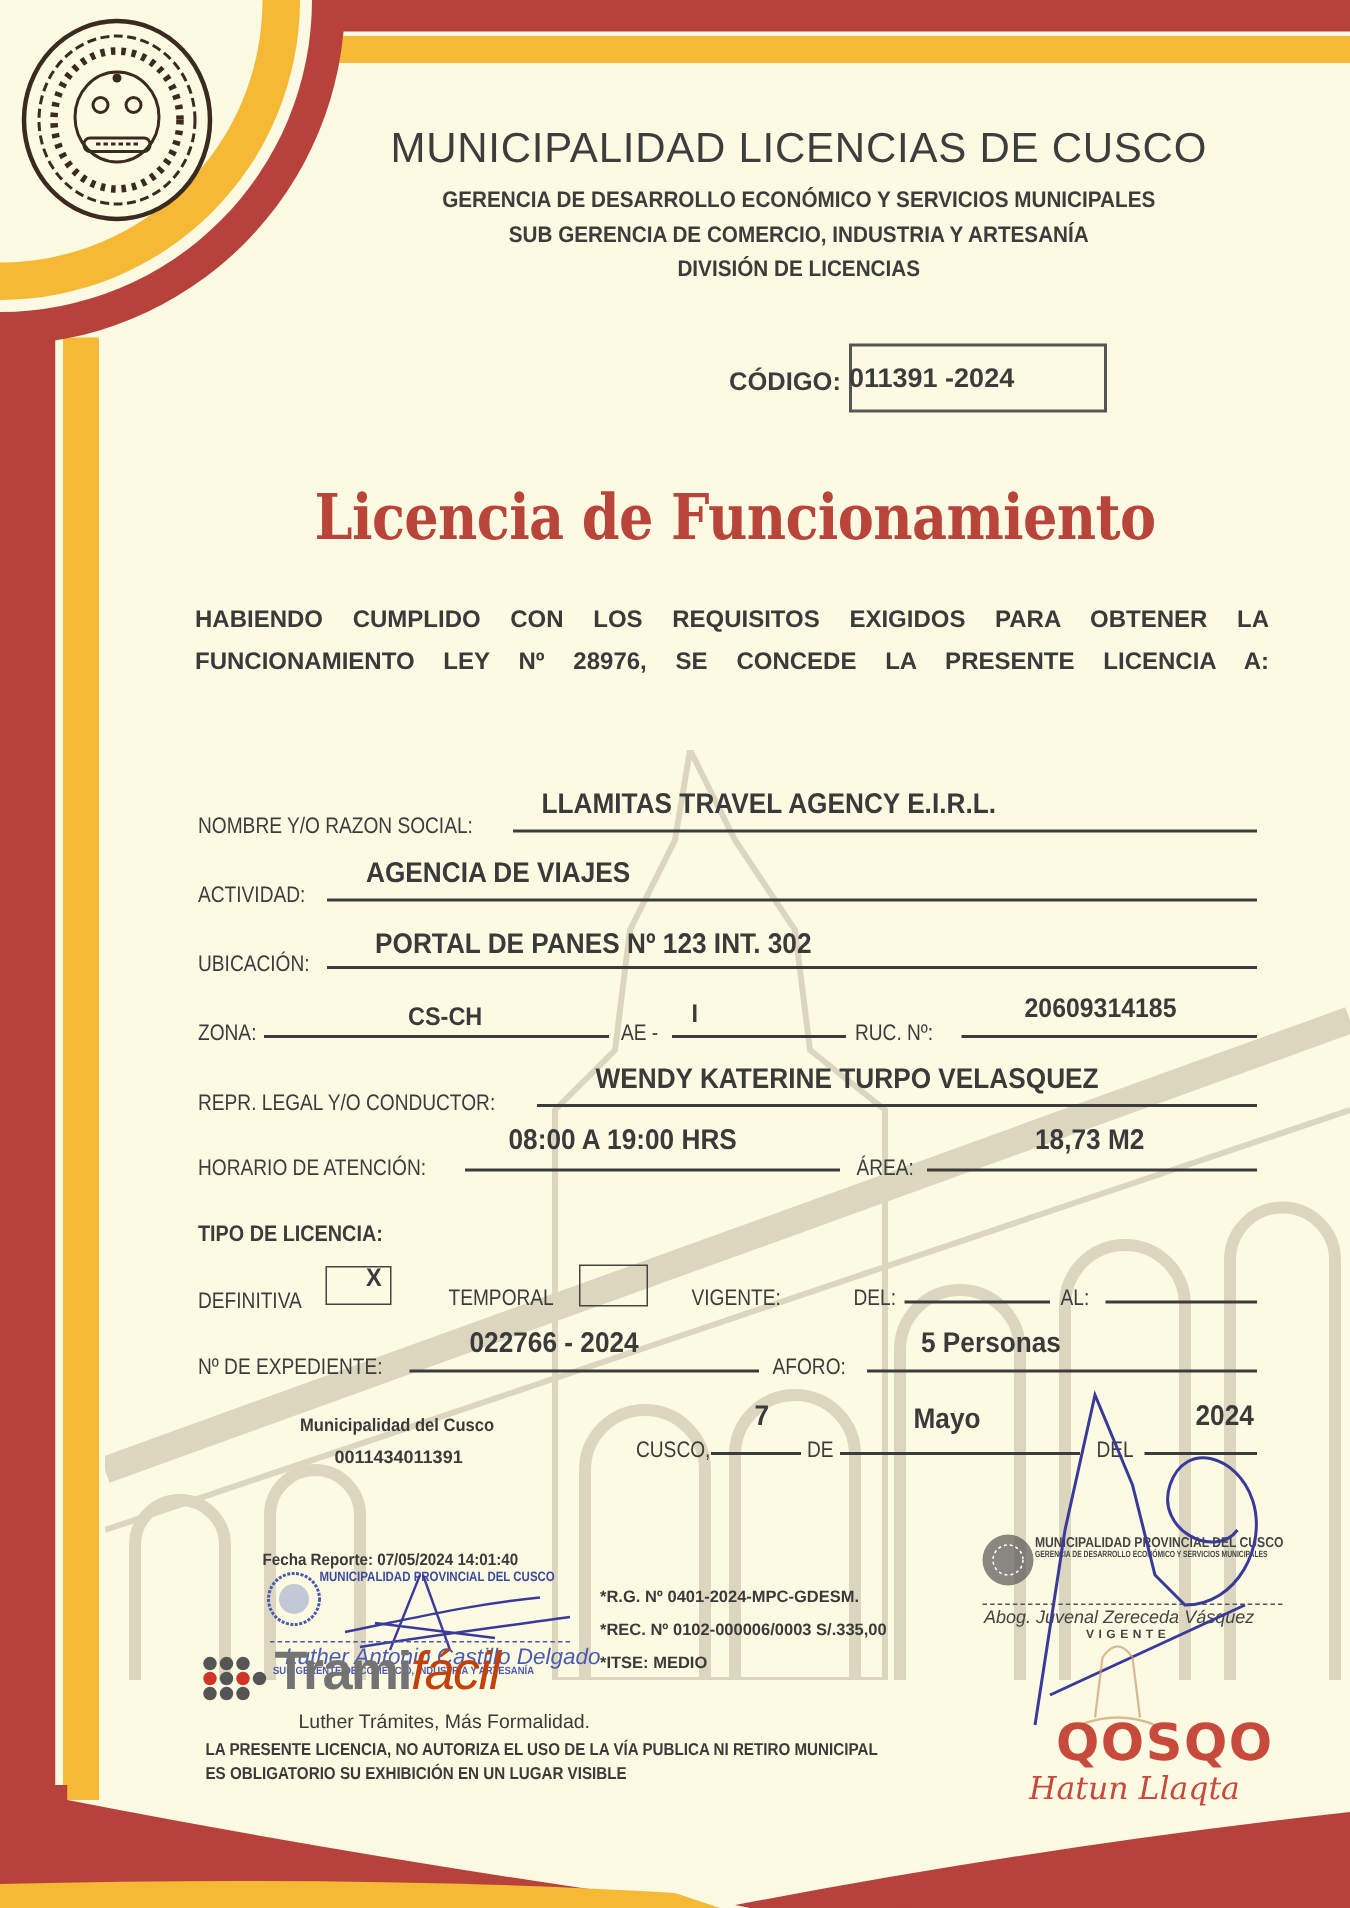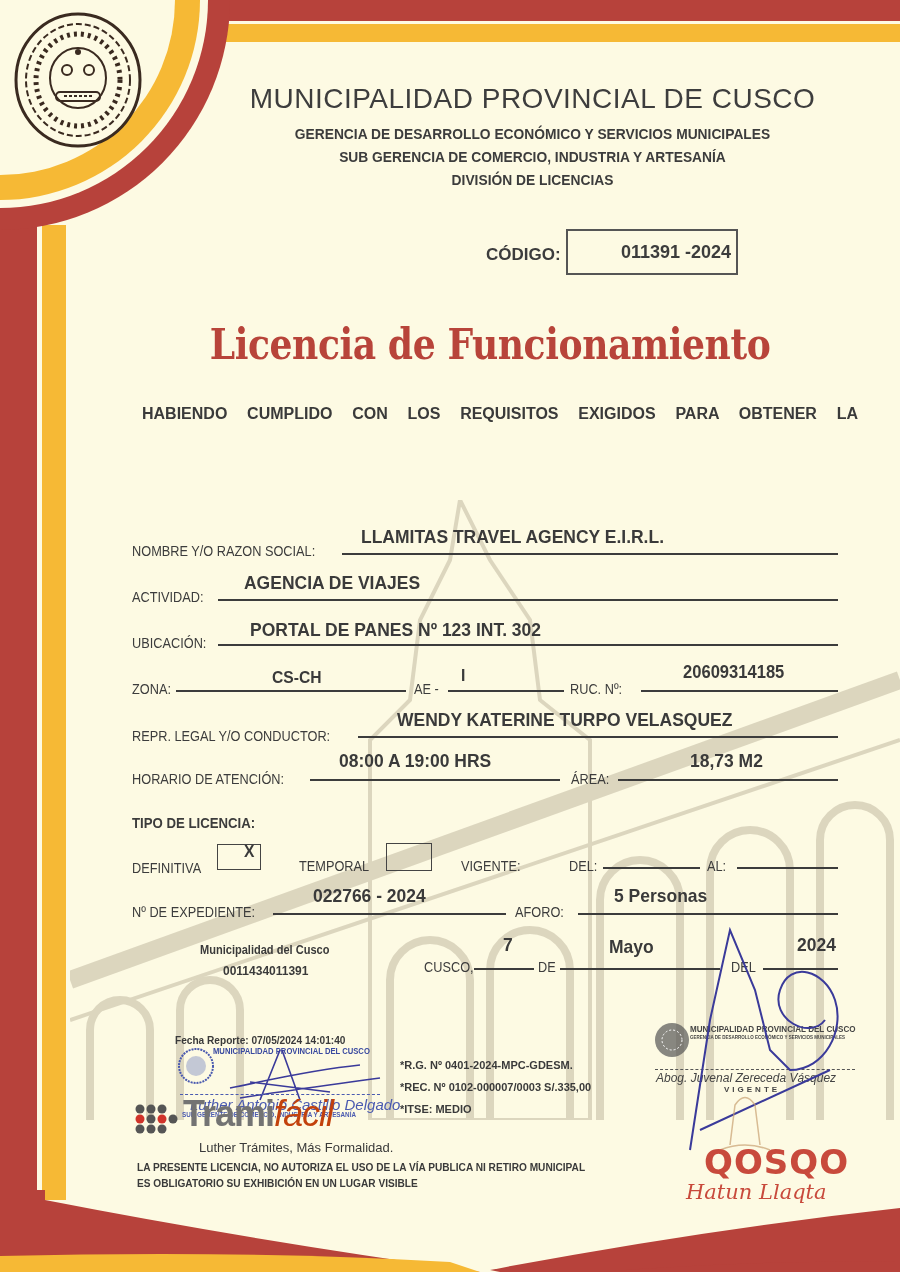--- a/index.html
+++ b/index.html
@@ -10,23 +10,23 @@
   .b-cream-left { left:37px; top:210px; width:5px; height:1000px; background:#fdfae3; }
   .b-or-left { left:42px; top:225px; width:24px; height:975px; background:#f6b935; }
   .b-red-top { left:0; top:0; width:900px; height:21px; background:#b7423b; }
   .b-or-top { left:213px; top:24px; width:687px; height:18px; background:#f6b935; }
   .watermark { left:70px; top:500px; width:830px; height:620px; opacity:0.22; }
   .t-center { text-align:center; }
   .h1 { left:230px; top:83px; width:605px; font-size:28px; color:#3d3d3d; letter-spacing:0.5px; }
   .h2 { left:230px; width:605px; font-size:15px; font-weight:bold; color:#3c3c3c; transform:scaleX(0.92); }
   .codigo-label { left:486px; top:245px; font-size:17px; font-weight:bold; color:#3c3c3c; }
   .codigo-box { left:566px; top:229px; width:172px; height:46px; border:2px solid #555; box-sizing:border-box; }
-  .codigo-val { left:566px; top:242px; width:165px; font-size:18px; font-weight:bold; color:#3c3c3c; text-align:right; }
+  .codigo-val { left:566px; top:242px; width:165px; font-size:18px; font-weight:bold; color:#3c3c3c; text-align:left; }
   .title { left:150px; top:320px; width:680px; font-family:"DejaVu Serif", serif; font-weight:bold; font-size:42px; color:#b8443a; text-align:center; transform:scaleX(0.86); letter-spacing:-0.5px; }
-  .intro { left:130px; top:400px; width:716px; font-size:16px; font-weight:bold; color:#3a3a3a; line-height:28px; text-align:justify; text-align-last:justify; transform-origin:left top;margin-left:12px; }
+  .intro { left:130px; top:400px; width:716px; font-size:16px; font-weight:bold; color:#3a3a3a; line-height:28px; text-align:justify; text-align-last:justify; transform-origin:left top; }
   .intro span { display:block; text-align:justify; text-align-last:justify; }
   .lbl { font-size:15px; color:#3c3c3c; transform:scaleX(0.85); transform-origin:left top; white-space:nowrap; }
   .line { height:0; border-bottom:2px solid #3c3c3c; }
   .val { font-size:19px; font-weight:bold; color:#3a3a3a; white-space:nowrap; transform:scaleX(0.92); transform-origin:left top; }
   .bold-lbl { font-size:15px; font-weight:bold; color:#3c3c3c; transform:scaleX(0.88); transform-origin:left top; }
   .chk { border:1.5px solid #444; width:44px; height:26px; box-sizing:border-box; }
   .small-bold { font-size:12px; font-weight:bold; color:#3a3a3a; }
   .note { font-size:11px; font-weight:bold; color:#3a3a3a; }
   .footer-warn { font-size:11.5px; font-weight:bold; color:#3a3a3a; transform:scaleX(0.88); transform-origin:left top; white-space:nowrap; }
 </style>
@@ -66,33 +66,34 @@
     <path d="M20,620 v-90 a30,30 0 0 1 60,0 v90"></path>
     <path d="M110,620 v-110 a30,30 0 0 1 60,0 v110"></path>
     <path d="M530,620 v-220 a40,40 0 0 1 80,0 v220"></path>
     <path d="M640,620 v-250 a40,40 0 0 1 80,0 v250"></path>
     <path d="M750,620 v-280 a35,35 0 0 1 70,0 v280"></path>
     <path d="M320,620 v-140 a40,40 0 0 1 80,0 v140"></path>
     <path d="M420,620 v-150 a40,40 0 0 1 80,0 v150"></path>
   </g>
 </svg>
 
-<div class="abs h1 t-center">MUNICIPALIDAD PROVINCIAL DE CUSCO</div>
+<div class="abs h1 t-center">MUNICIPALIDAD LICENCIAS DE CUSCO</div>
 <div class="abs h2 t-center" style="top:125px">GERENCIA DE DESARROLLO ECONÓMICO Y SERVICIOS  MUNICIPALES</div>
 <div class="abs h2 t-center" style="top:148px">SUB GERENCIA DE COMERCIO, INDUSTRIA Y ARTESANÍA</div>
 <div class="abs h2 t-center" style="top:171px">DIVISIÓN DE LICENCIAS</div>
 
 <div class="abs codigo-label">CÓDIGO:</div>
 <div class="abs codigo-box"></div>
 <div class="abs codigo-val">011391 -2024</div>
 
 <div class="abs title">Licencia de Funcionamiento</div>
 
 <div class="abs intro">
   <span>HABIENDO CUMPLIDO CON LOS REQUISITOS EXIGIDOS PARA OBTENER LA</span>
+  <span>FUNCIONAMIENTO LEY Nº 28976, SE CONCEDE LA PRESENTE LICENCIA  A:</span>
 </div>
 
 <div class="abs lbl" style="left:132px;top:542px">NOMBRE Y/O RAZON SOCIAL:</div>
 <div class="abs line" style="left:342px;top:553px;width:496px"></div>
 <div class="abs val" style="left:361px;top:526px">LLAMITAS TRAVEL AGENCY E.I.R.L.</div>
 
 <div class="abs lbl" style="left:132px;top:588px">ACTIVIDAD:</div>
 <div class="abs line" style="left:218px;top:599px;width:620px"></div>
 <div class="abs val" style="left:244px;top:572px">AGENCIA DE VIAJES</div>
 
@@ -178,21 +179,21 @@
   <circle cx="6" cy="25" r="4.5" fill="#555"></circle>
     <circle cx="17" cy="25" r="4.5" fill="#555"></circle>
     <circle cx="28" cy="25" r="4.5" fill="#555"></circle>
 </svg>
 <div class="abs" style="left:183px;top:1094px;font-size:36px;font-weight:bold;white-space:nowrap;letter-spacing:-1px;line-height:40px">
   <span style="color:#737373">Trami</span><span style="color:#c2410c;font-style:italic;font-weight:normal">fácil</span>
 </div>
 <div class="abs" style="left:199px;top:1140px;font-size:13px;color:#3a3a3a">Luther Trámites, Más Formalidad.</div>
 
 <div class="abs note" style="left:400px;top:1059px">*R.G. Nº 0401-2024-MPC-GDESM.</div>
-<div class="abs note" style="left:400px;top:1081px">*REC. Nº  0102-000007/0003  S/.335,00</div>
+<div class="abs note" style="left:400px;top:1081px">*REC. Nº  0102-000006/0003  S/.335,00</div>
 <div class="abs note" style="left:400px;top:1103px">*ITSE: MEDIO</div>
 
 <div class="abs footer-warn" style="left:137px;top:1161px">LA PRESENTE LICENCIA, NO AUTORIZA EL USO DE LA VÍA PUBLICA NI RETIRO MUNICIPAL</div>
 <div class="abs footer-warn" style="left:137px;top:1177px">ES OBLIGATORIO SU EXHIBICIÓN EN UN LUGAR VISIBLE</div>
 
 <svg class="abs" style="left:652px;top:1020px" width="40" height="40">
   <circle cx="20" cy="20" r="17" fill="#555" opacity="0.7"></circle>
   <circle cx="20" cy="20" r="10" fill="none" stroke="#fff" stroke-width="1" stroke-dasharray="2 2"></circle>
 </svg>
 <div class="abs" style="left:690px;top:1023px;font-size:9.5px;font-weight:bold;color:#444;white-space:nowrap;transform:scaleX(0.85);transform-origin:left top">MUNICIPALIDAD PROVINCIAL DEL CUSCO</div>

